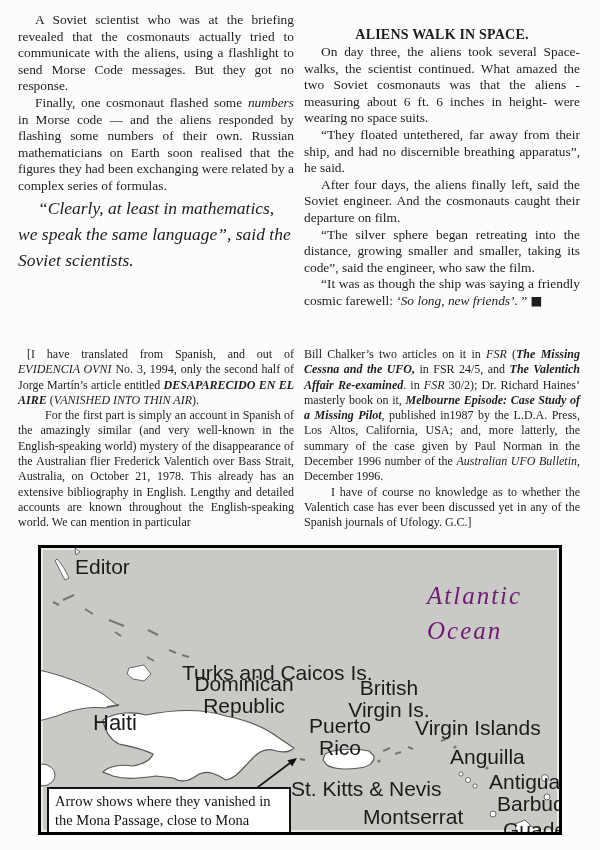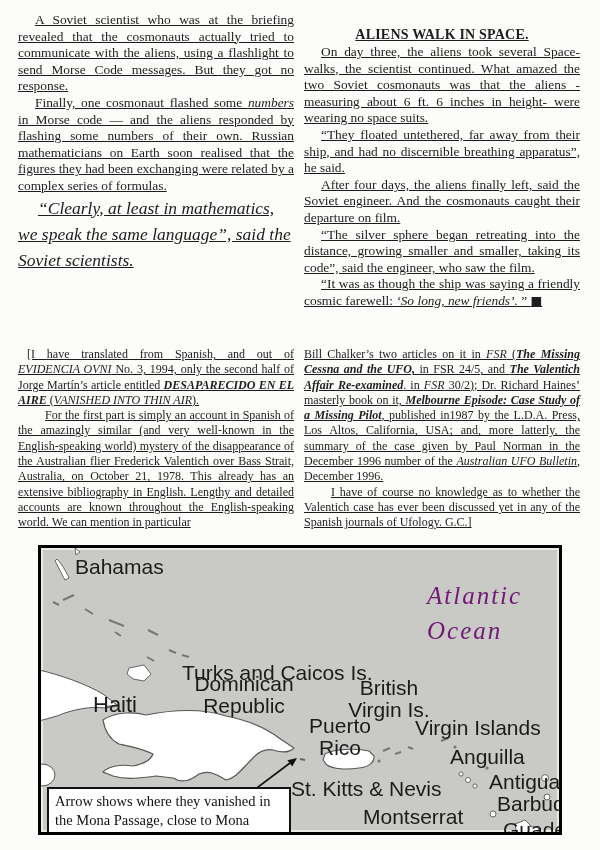--- a/index.html
+++ b/index.html
@@ -1,21 +1,21 @@
 <!DOCTYPE html>
 <html><head>
 <meta charset="utf-8">
 <style>
   html,body{margin:0;padding:0;}
   body{width:600px;height:850px;position:relative;background:#fcfcfa;color:#1d1d1d;
        font-family:"Liberation Serif",serif;-webkit-font-smoothing:antialiased;}
   .page{position:absolute;inset:0;overflow:hidden;}
 
   
-  .cols{position:absolute;left:18px;right:18px;display:flex;gap:10px;text-decoration:underline;}
+  .cols{position:absolute;left:18px;right:18px;display:flex;gap:10px;}
   .col{width:276px;text-align:justify;}
   .s1{top:12px;font-size:13.4px;line-height:16.6px;}
   .s2{top:347px;font-size:12px;line-height:15.3px;}
   .cols p{margin:0;}
   .ind{text-indent:17px;}
   .ind-sm{text-indent:9px;}
   .ind-lg{text-indent:27px;}
   .colhead{margin:14px 0 1px;text-align:center;font-size:14px;line-height:17px;
            font-weight:bold;letter-spacing:.2px;}
   .quote{margin-top:15px;font-style:italic;font-size:17.5px;line-height:26px;
@@ -135,25 +135,25 @@
         <line x1="213" y1="242" x2="249" y2="215" stroke="#111" stroke-width="1.6"></line>
         <polygon points="256,210 251.2,218.6 246.4,212.2" fill="#111"></polygon>
       </g>
     </svg>
 
     <div class="ocean">
       <div>Atlantic</div>
       <div>Ocean</div>
     </div>
 
-    <div class="mlabel" style="left:34px;top:7px;">Bahamas</div>
+    <div class="mlabel" style="left:34px;top:7px;">Editor</div>
     <div class="mlabel" style="left:141px;top:80px;margin-top:33px;">Turks and Caicos Is.</div>
     <div class="mlabel wrap" style="left:145px;top:125px;width:116px;">Dominican Republic</div>
     <div class="mlabel wrap" style="left:300px;top:129px;width:96px;">British Virgin Is.</div>
-    <div class="mlabel" style="left:52px;top:144px;font-size:22px;">Haiti</div>
+    <div class="mlabel" style="left:52px;top:162px;font-size:22px;">Haiti</div>
     <div class="mlabel wrap" style="left:257px;top:167px;width:84px;">Puerto Rico</div>
     <div class="mlabel" style="left:374px;top:168px;">Virgin Islands</div>
     <div class="mlabel" style="left:409px;top:197px;">Anguilla</div>
     <div class="mlabel" style="left:448px;top:222px;">Antigua</div>
     <div class="mlabel" style="left:456px;top:244px;">Barbuda</div>
     <div class="mlabel" style="left:250px;top:229px;">St. Kitts &amp; Nevis</div>
     <div class="mlabel" style="left:322px;top:257px;">Montserrat</div>
     <div class="mlabel" style="left:462px;top:270px;">Guadeloupe</div>
 
     <div class="callout">Arrow shows where they vanished in the Mona Passage, close to Mona Island.</div>

